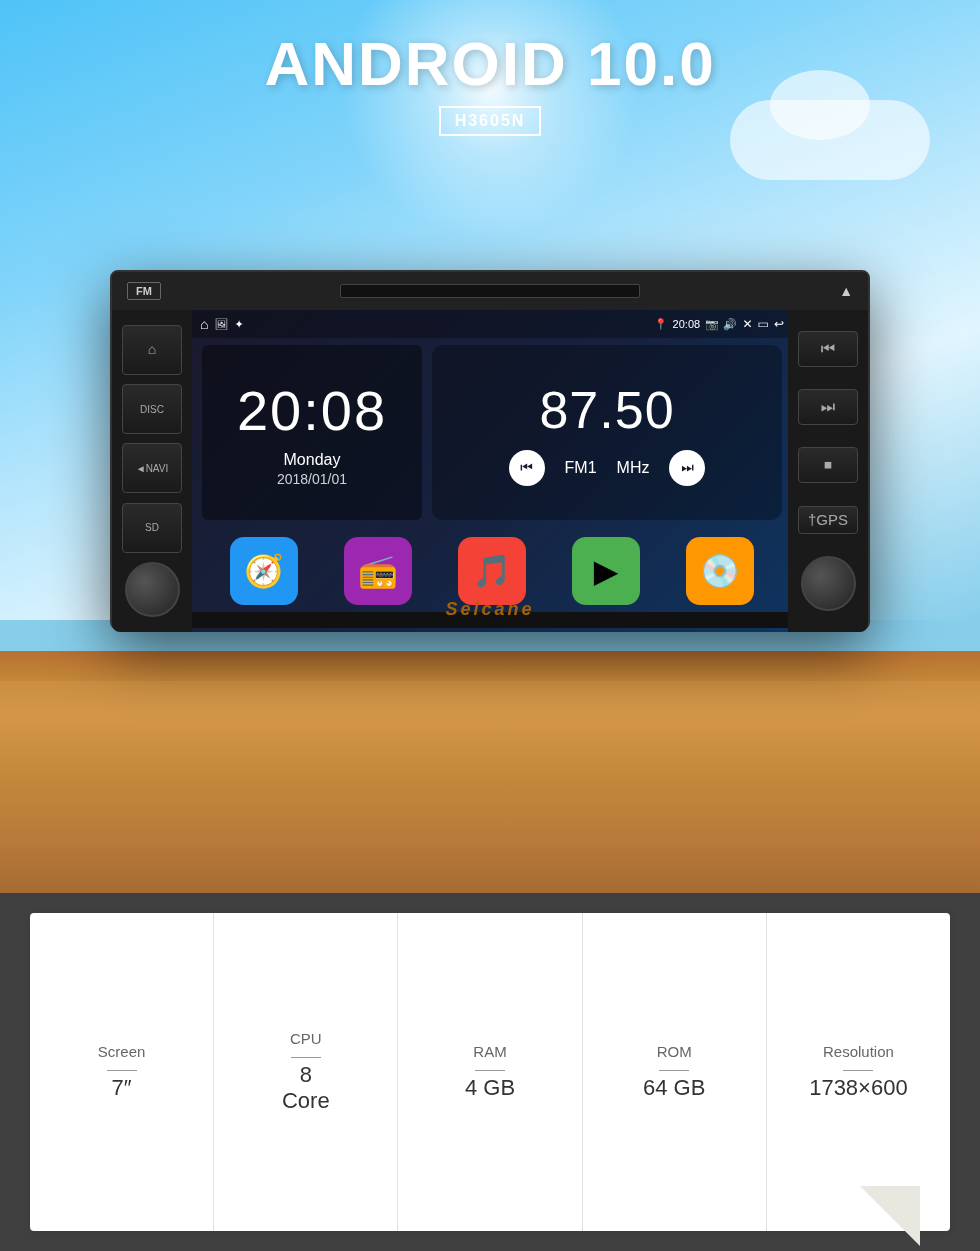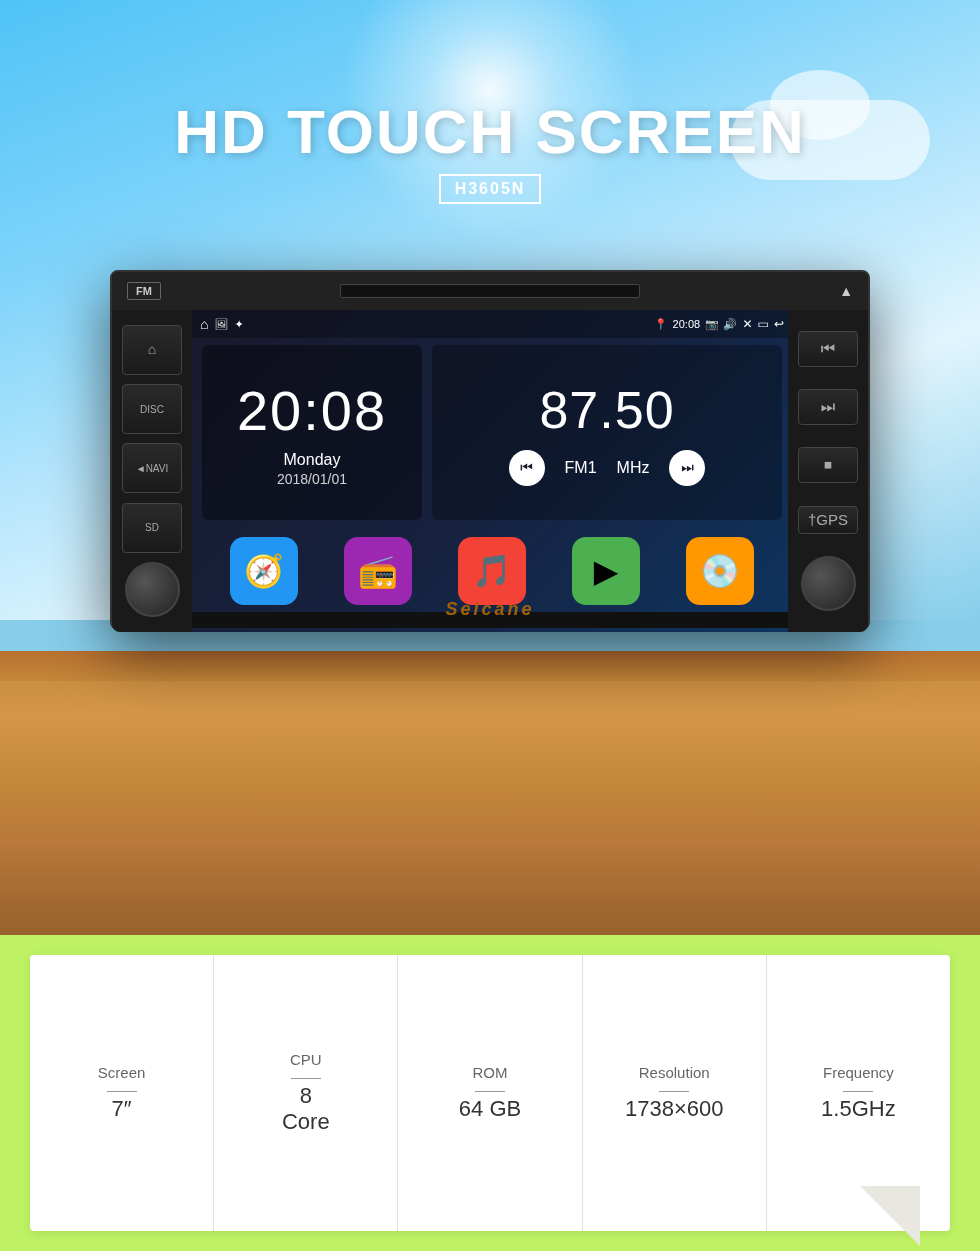--- a/index.html
+++ b/index.html
@@ -301,21 +301,21 @@
     }
 
     
     .radio-widget {
       position: absolute;
       top: 35px;
       right: 10px;
       width: 350px;
       height: 175px;
       background: rgba(0,0,0,0.3);
-      border-radius: 6px;
+      border-radius: 11px;
       display: flex;
       flex-direction: column;
       align-items: center;
       justify-content: center;
     }
     .radio-freq {
       font-size: 52px;
       font-weight: 300;
       color: white;
       letter-spacing: 1px;
@@ -396,22 +396,22 @@
       font-style: italic;
       font-weight: bold;
       letter-spacing: 3px;
     }
 
     
     .specs-container {
       position: absolute;
       bottom: 0;
       left: 0; right: 0;
-      height: 316px;
-      background: #bef264;
+      height: 358px;
+      background: #404040;
       z-index: 5;
     }
     .specs-paper {
       position: absolute;
       top: 20px;
       left: 30px;
       right: 30px;
       bottom: 20px;
       background: white;
       border-radius: 4px;
@@ -475,22 +475,21 @@
 </head>
 <body>
 
 <div class="sky-bg">
   <div class="sun-glow"></div>
   <div class="cloud1"></div>
 </div>
 
 <div class="header-section">
   <div class="main-title">
-    <br>
-    <span>HD TOUCH SCREEN</span>
+    <span>ANDROID 10.0</span><br>
   </div>
   <div class="model-badge">H3605N</div>
 </div>
 
 <div class="wood-table"></div>
 
 <div class="stereo-unit">
 
   <div class="stereo-top-strip">
     <div class="fm-label">FM</div>
@@ -597,28 +596,28 @@
       <span class="spec-label">Screen</span>
       <div class="spec-divider"></div>
       <span class="spec-value">7″</span>
     </div>
     <div class="spec-item">
       <span class="spec-label">CPU</span>
       <div class="spec-divider"></div>
       <span class="spec-value">8<br>Core</span>
     </div>
     <div class="spec-item">
+      <span class="spec-label">RAM</span>
+      <div class="spec-divider"></div>
+      <span class="spec-value">4 GB</span>
+    </div>
+    <div class="spec-item">
       <span class="spec-label">ROM</span>
       <div class="spec-divider"></div>
       <span class="spec-value">64 GB</span>
     </div>
     <div class="spec-item">
       <span class="spec-label">Resolution</span>
       <div class="spec-divider"></div>
       <span class="spec-value">1738×600</span>
     </div>
-    <div class="spec-item">
-      <span class="spec-label">Frequency</span>
-      <div class="spec-divider"></div>
-      <span class="spec-value">1.5GHz</span>
-    </div>
   </div>
 </div>
 
 </body></html>

